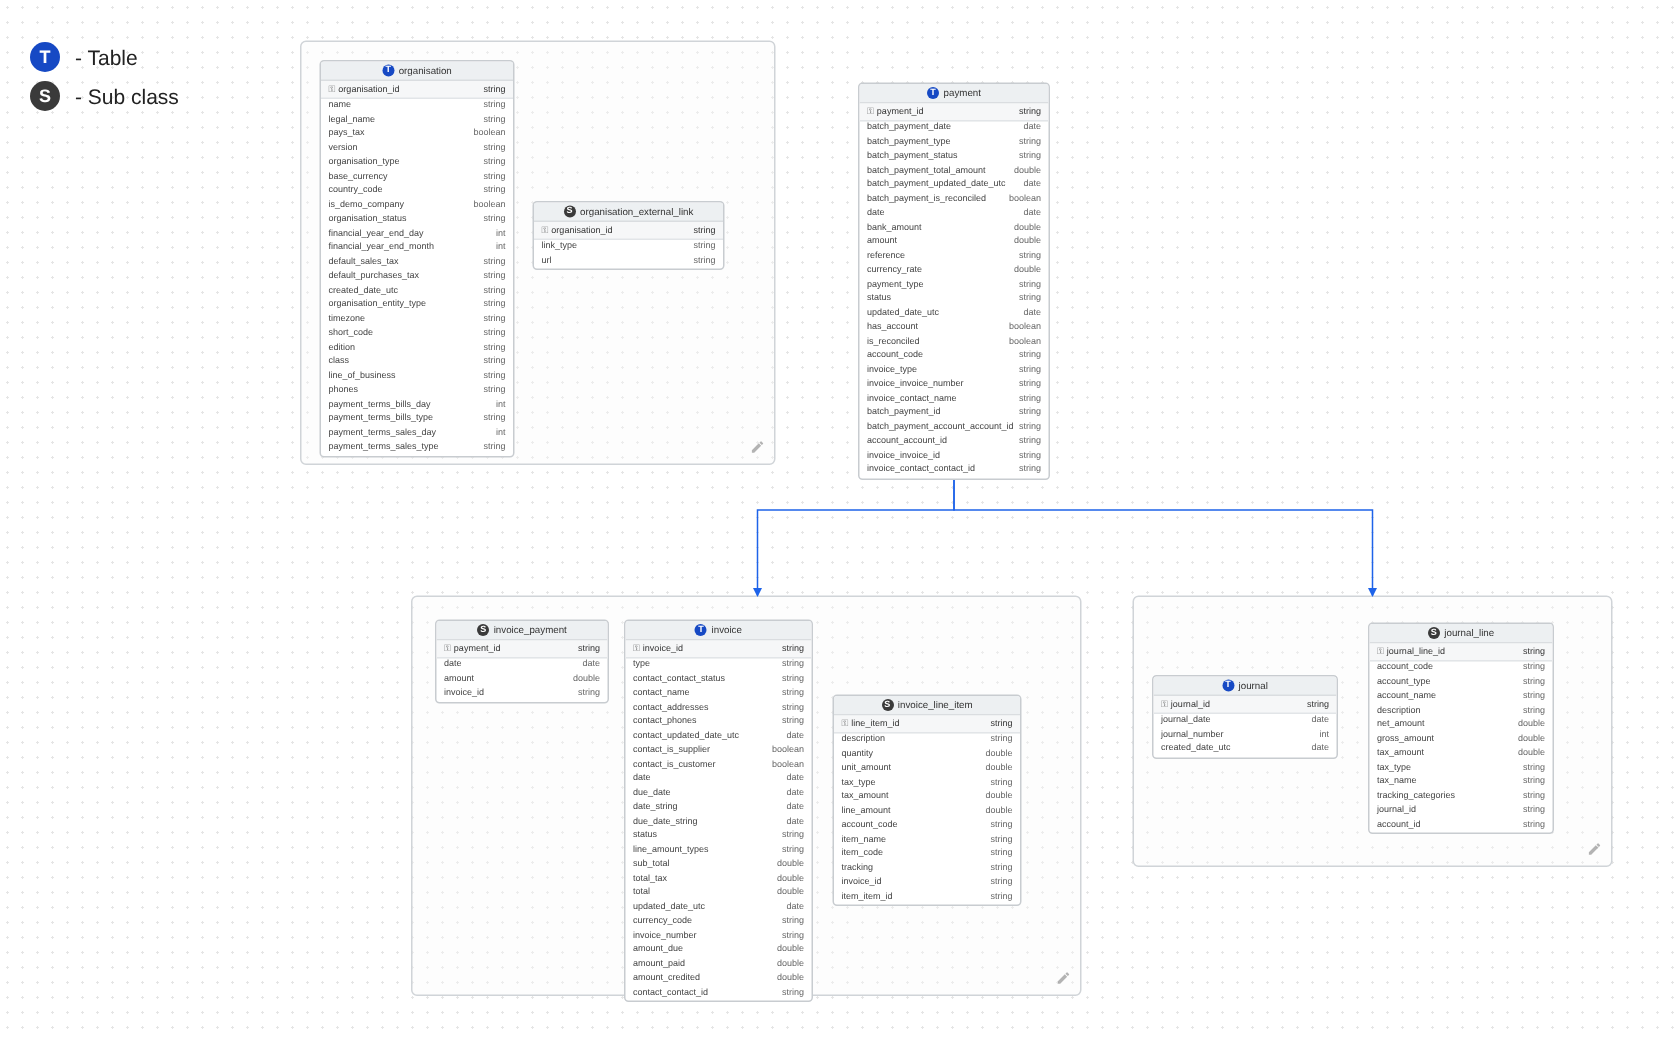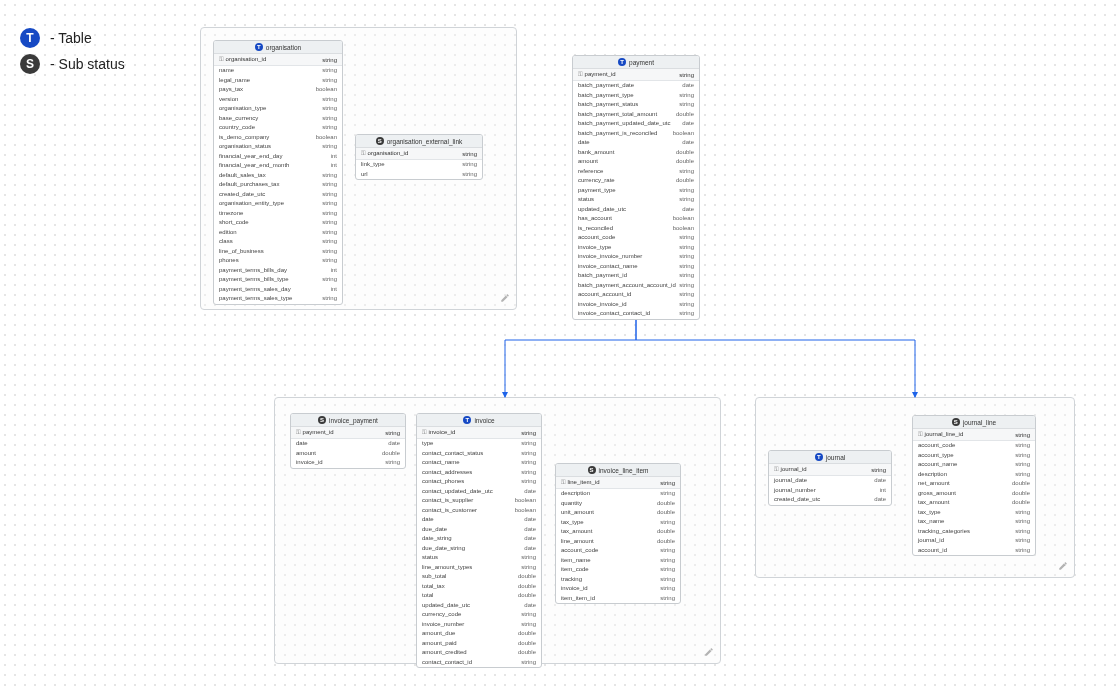--- a/index.html
+++ b/index.html
@@ -36,21 +36,21 @@
 </head>
 <body>
 
 <div class="legend">
   <div class="legend-row">
     <span class="badge table">T</span>
     <span>- Table</span>
   </div>
   <div class="legend-row">
     <span class="badge sub">S</span>
-    <span>- Sub status</span>
+    <span>- Sub class</span>
   </div>
 </div>
 
 <div class="group-box" style="left:200px; top:27px; width:317px; height:283px;">
   <span class="edit-icon"><svg viewBox="0 0 24 24">
         <path fill="#777" d="M3 17.25V21h3.75L17.81 9.94l-3.75-3.75L3 17.25zM20.71 7.04a1 1 0 0 0 0-1.41l-2.34-2.34a1 1 0 0 0-1.41 0l-1.83 1.83 3.75 3.75 1.83-1.83z"></path>
       </svg></span>
 </div>
 <div class="group-box" style="left:274px; top:397px; width:447px; height:267px;">
   <span class="edit-icon"><svg viewBox="0 0 24 24">

